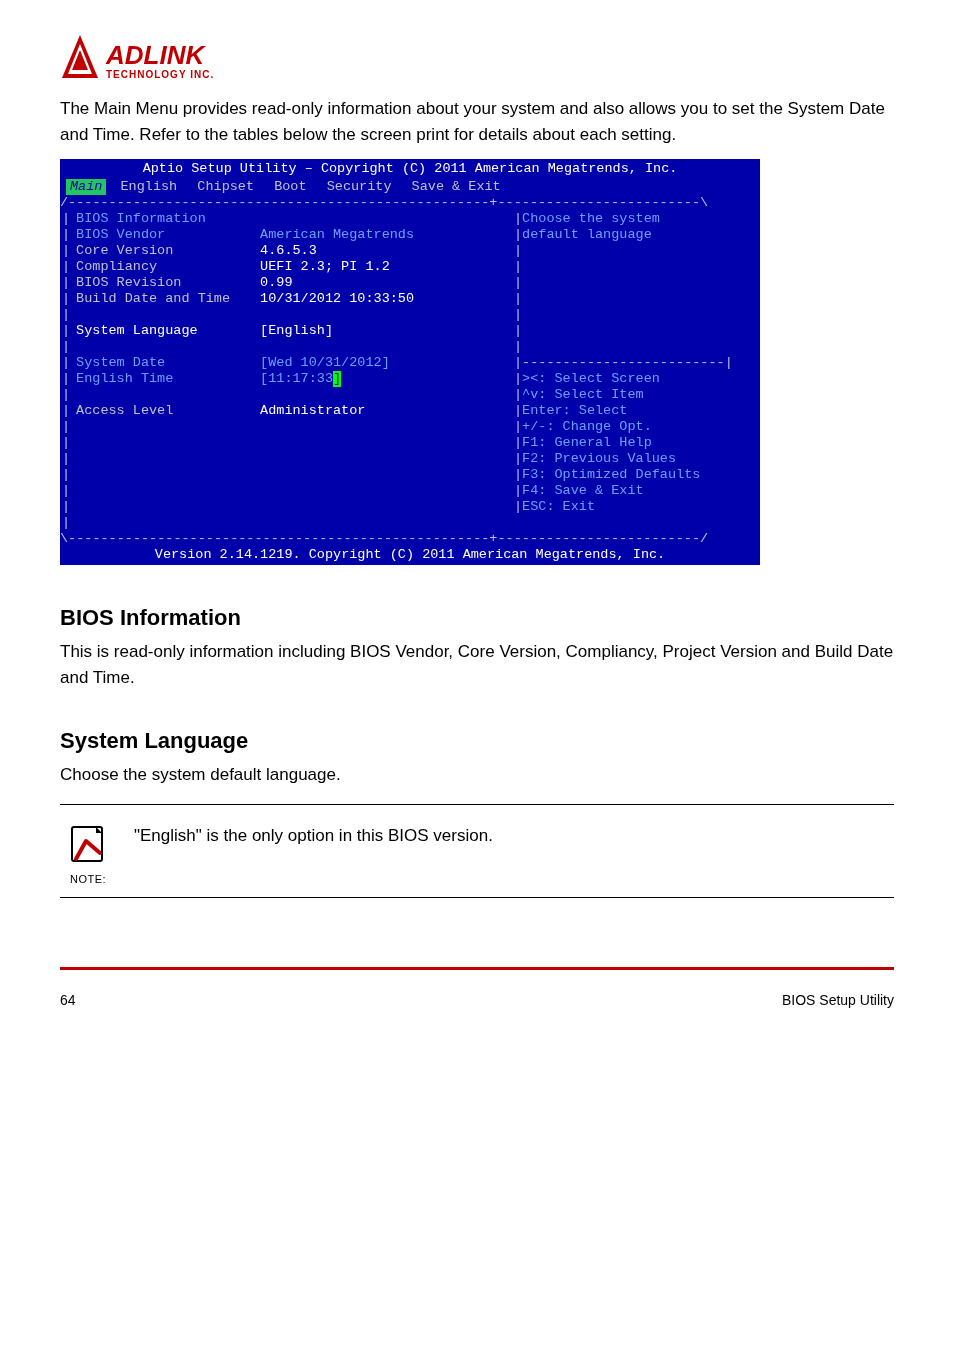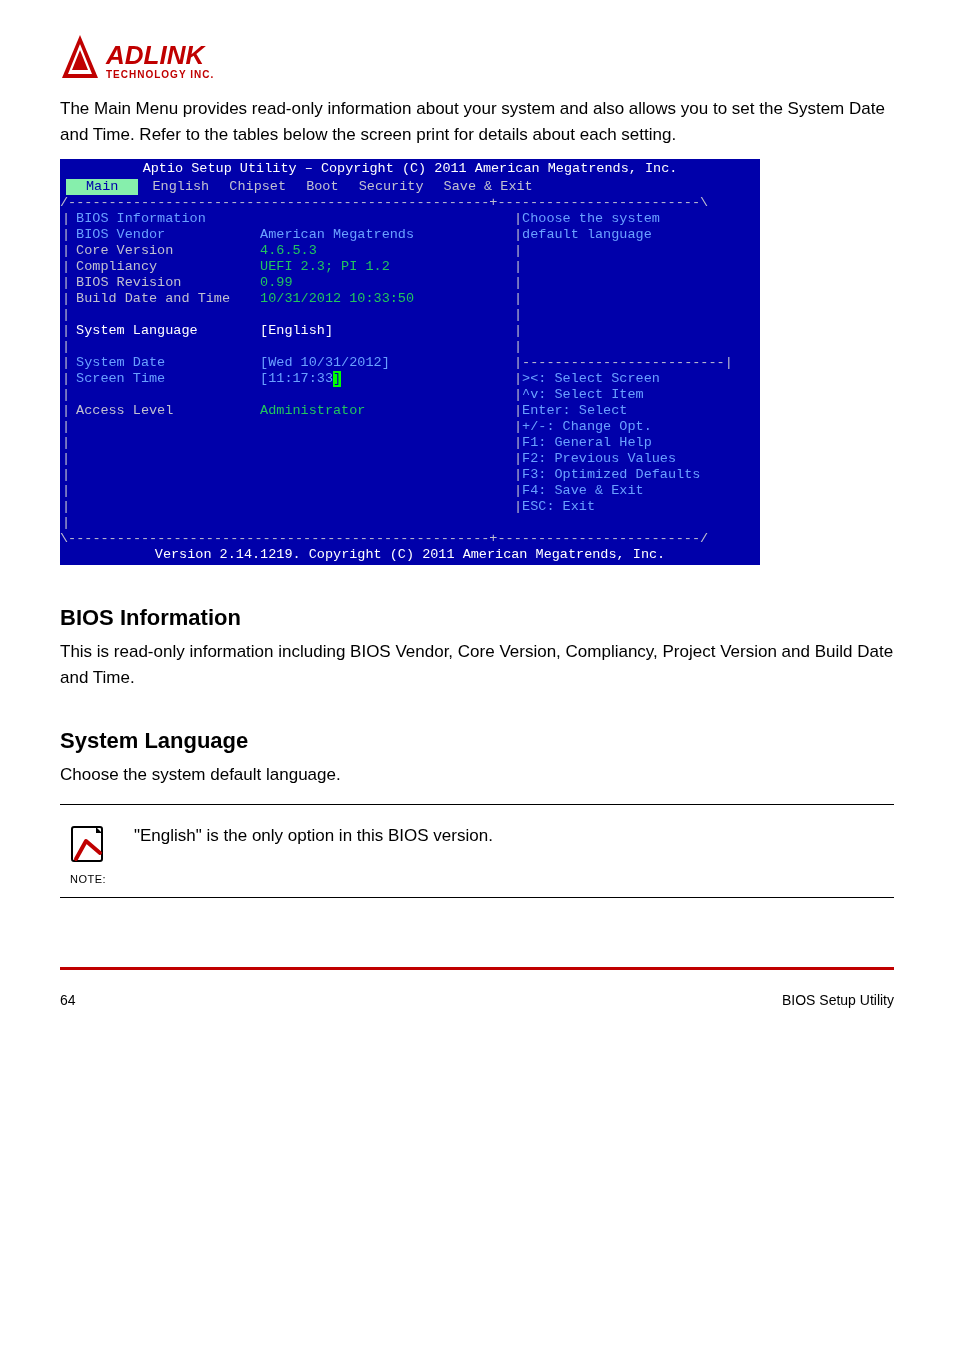--- a/index.html
+++ b/index.html
@@ -6,28 +6,28 @@
   html,body { width:954px; background:#fff; font-family:Arial,Helvetica,sans-serif; color:#000; }
   .page { width:954px; padding:30px 60px 40px 60px; }
   .logo { margin-bottom:6px; }
   .logo svg { display:block; }
   .section-num { font-size:28px; font-weight:bold; color:#b00000; margin:40px 0 4px 0; }
   .intro { font-size:17px; line-height:1.5; margin-bottom:12px; }
   .bios-box { width:700px; margin:6px 0 40px 0; background:#0000aa; color:#fff; font-family:"Courier New",monospace; font-size:13.5px; line-height:16px; }
   .bios-header { color:#fff; text-align:center; padding:2px 0; }
   .bios-tabs { background:#0000aa; padding:0 6px; }
   .tab { display:inline-block; color:#c0c0d0; padding:0 6px; }
-  .tab.active { background:#86efac; color:#0000aa; padding:0 20px; }
+  .tab.active { background:#22c55e; color:#0000aa; padding:0 4px;font-style:italic; }
   .bios-body { display:flex; }
   .bios-main { width:452px; padding:0 2px; }
   .bios-side { width:248px; padding:0 2px; }
   .bord { color:#c0c0d0; }
   .row { display:flex; }
   .lbl { width:190px; color:#c0c0d0; padding-left:6px; white-space:pre; }
-  .val { color:#22c55e; white-space:pre; }
+  .val { color:#ffffff; white-space:pre; }
   .lbl.blue { color:#6aa0ff; }
   .val.blue { color:#6aa0ff; }
   .lbl.white { color:#ffffff; }
   .val.white { color:#ffffff; }
   .cursor { background:#00ff00; color:#0000aa; display:inline-block; width:8px; text-align:center; }
   .side-line { color:#c0c0d0; white-space:pre; }
   .side-line.blue { color:#6aa0ff; }
   .footer-bar { color:#fff; text-align:center; padding:0 0 2px 0; }
   .h3 { font-size:22px; font-weight:bold; margin:36px 0 8px 0; }
   .para { font-size:17px; line-height:1.55; margin-bottom:16px; }
@@ -114,21 +114,21 @@
             <span class="bord">|</span>
             <span class="lbl">&nbsp;</span>
           </div>
         <div class="row">
             <span class="bord">|</span>
             <span class="lbl blue">System Date</span>
             <span class="val blue">[Wed 10/31/2012]</span>
           </div>
         <div class="row">
             <span class="bord">|</span>
-            <span class="lbl blue">Screen Time</span>
+            <span class="lbl blue">English Time</span>
             <span class="val blue"><span>[11:17:33</span><span class="cursor">]</span></span>
           </div>
         <div class="row">
             <span class="bord">|</span>
             <span class="lbl">&nbsp;</span>
           </div>
         <div class="row">
             <span class="bord">|</span>
             <span class="lbl">Access Level</span>
             <span class="val">Administrator</span>

